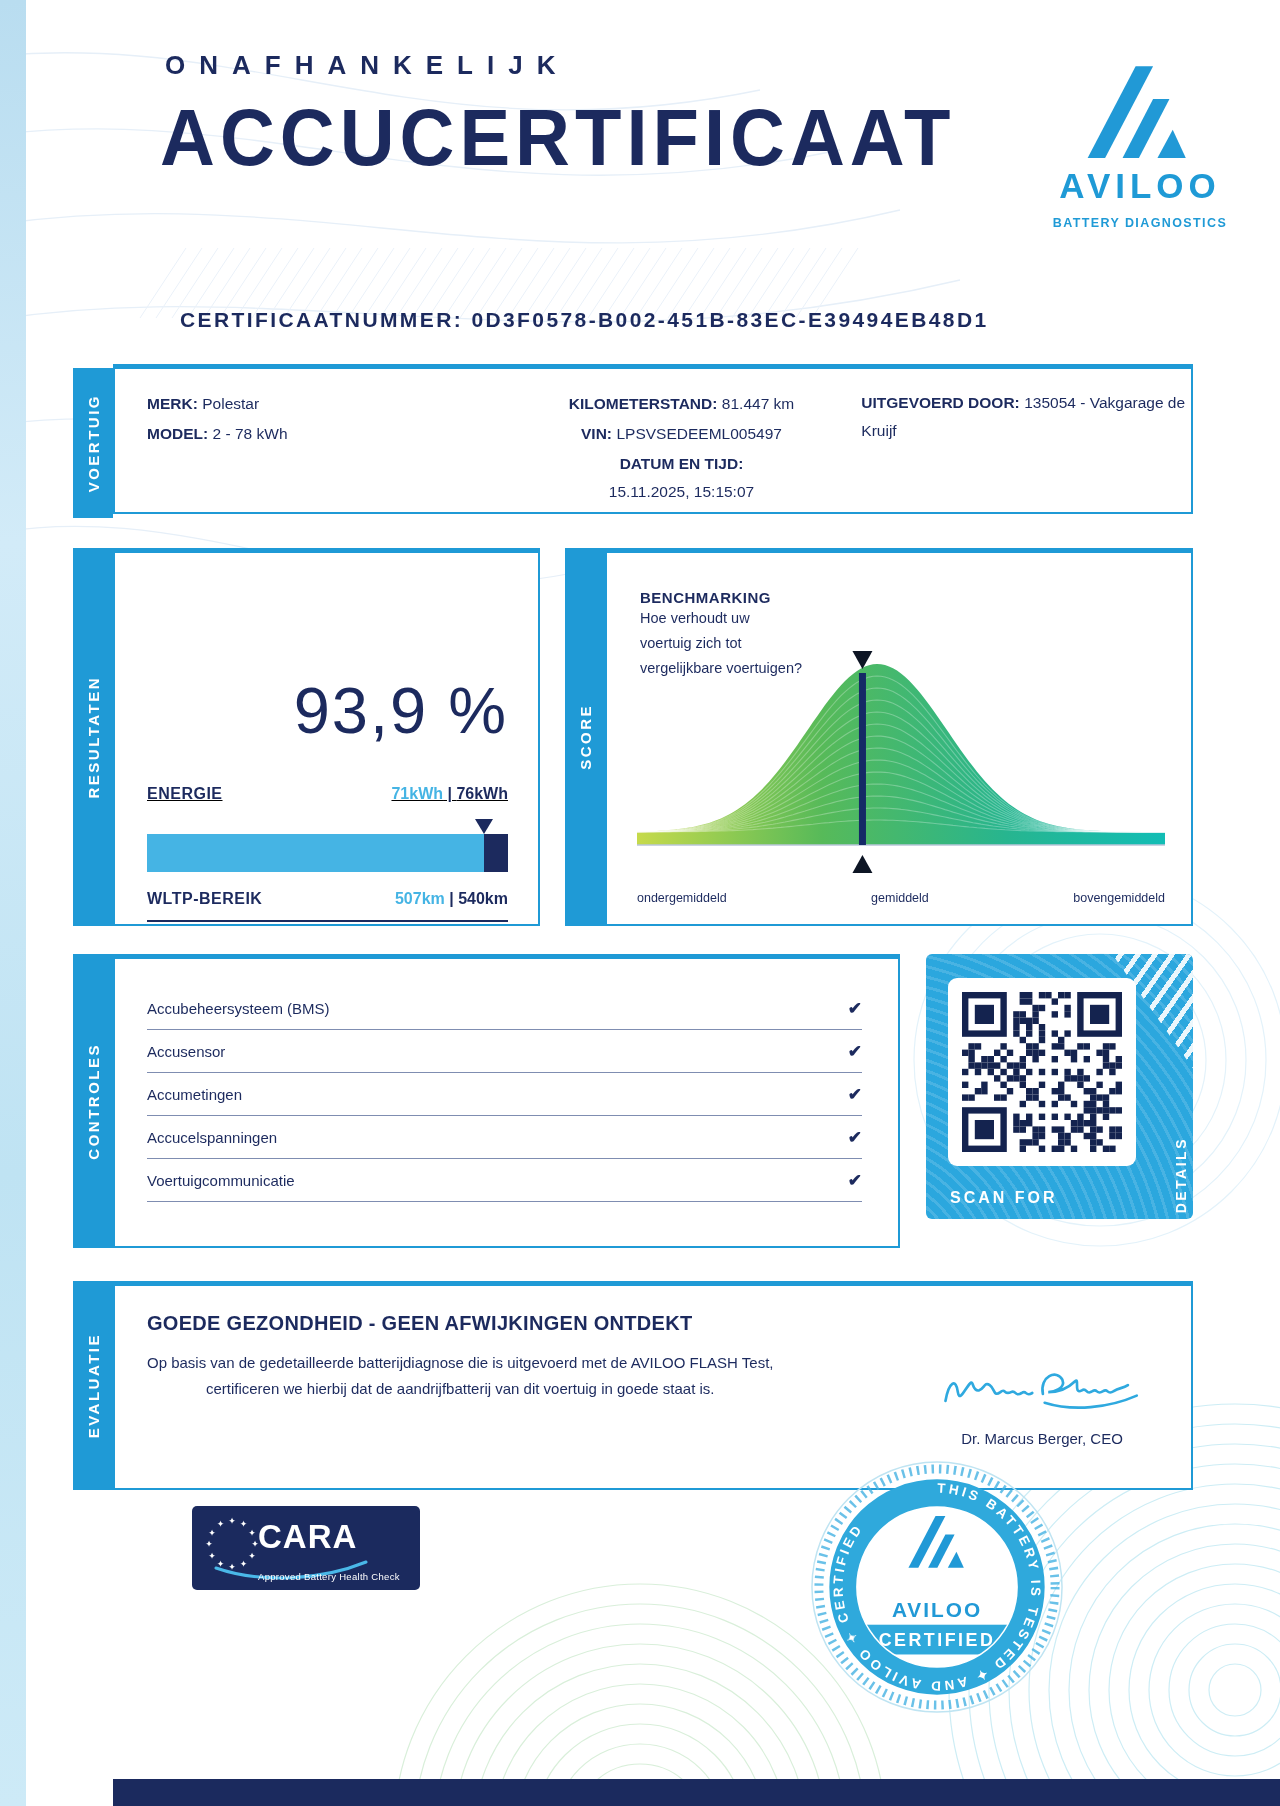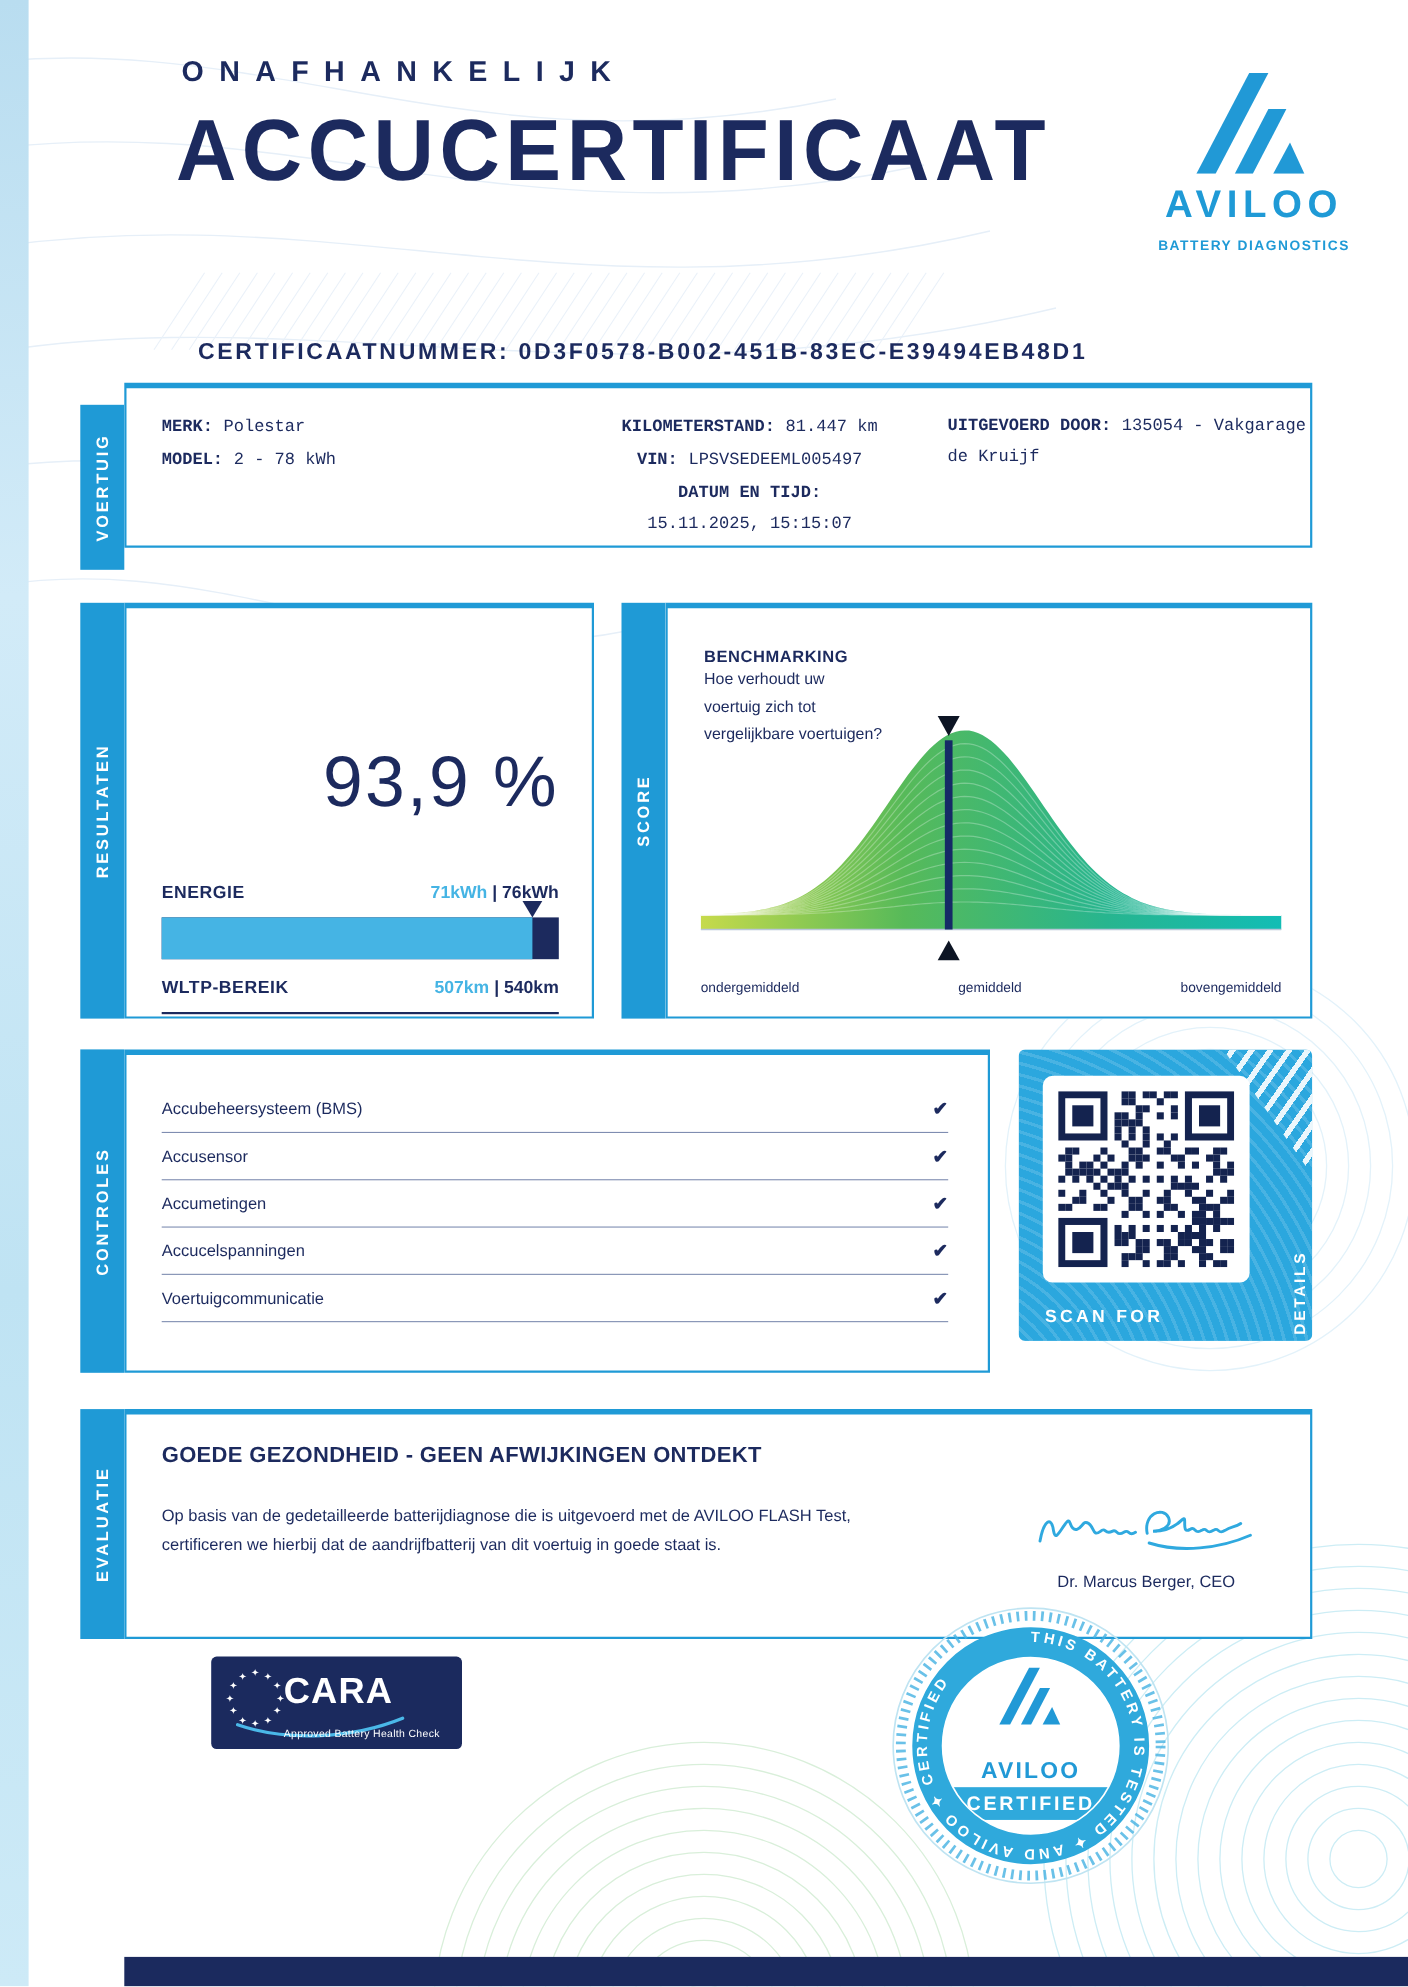--- a/index.html
+++ b/index.html
@@ -173,21 +173,21 @@
   </div>
 
   <div class="layer certline">
     <span>CERTIFICAATNUMMER:</span>
     <span>0D3F0578-B002-451B-83EC-E39494EB48D1</span>
   </div>
 
   <div class="layer tab" style="left:73px;top:368px;height:150px;">
     <span>VOERTUIG</span>
     </div>
-  <div class="layer panel" style="left:113px;top:348px;width:1080px;height:150px;font-family:Liberation Mono, monospace;">
+  <div class="layer panel" style="left:113px;top:364px;width:1080px;height:150px;">
     <div class="vcols">
       <div class="vc1">
         <div class="vrow"><span class="lbl">MERK:</span> <span class="val">Polestar</span></div>
         <div class="vrow"><span class="lbl">MODEL:</span> <span class="val">2 - 78 kWh</span></div>
       </div>
       <div class="vc2">
         <div class="vrow"><span class="lbl">KILOMETERSTAND:</span> <span class="val">81.447 km</span></div>
         <div class="vrow"><span class="lbl">VIN:</span> <span class="val">LPSVSEDEEML005497</span></div>
         <div class="vrow"><span class="lbl">DATUM EN TIJD:</span></div>
         <div class="vrow" style="line-height:26px;"><span class="val">15.11.2025, 15:15:07</span></div>
@@ -197,21 +197,21 @@
         <span class="val">135054 - Vakgarage de Kruijf</span>
       </div>
     </div>
   </div>
 
   <div class="layer tab" style="left:73px;top:548px;height:378px;">
     <span>RESULTATEN</span>
     </div>
   <div class="layer panel" style="left:113px;top:548px;width:427px;height:378px;">
     <div class="soh-value" style="position:absolute;left:32px;right:30px;top:120px;">93,9 %</div>
-    <div class="rrow" style="position:absolute;left:32px;right:30px;top:250px;">
+    <div class="rrow" style="position:absolute;left:32px;right:30px;top:232px;text-decoration:underline;">
       <span class="metric-l">ENERGIE</span>
       <span class="metric-v"><span class="cur">71kWh</span><span> | </span><span>76kWh</span></span>
     </div>
     <div class="bar" style="position:absolute;left:32px;right:30px;top:281px;">
       <div class="fill" style="width: 93.4%;"></div>
       <div class="marker" style="left: 93.4%;"></div>
     </div>
     <div class="rrow wltp" style="position:absolute;left:32px;right:30px;top:337px;">
       <span class="metric-l">WLTP-BEREIK</span>
       <span class="metric-v"><span class="cur">507km</span><span> | </span><span>540km</span></span>
@@ -498,21 +498,21 @@
     </div>
     <div class="qr-scan">SCAN FOR</div>
     <div class="qr-details">DETAILS</div>
   </div>
 
   <div class="layer tab" style="left:73px;top:1281px;height:209px;">
     <span>EVALUATIE</span>
     </div>
   <div class="layer panel" style="left:113px;top:1281px;width:1080px;height:209px;">
     <div class="ev-h" style="position:absolute;left:32px;top:26px;">GOEDE GEZONDHEID - GEEN AFWIJKINGEN ONTDEKT</div>
-    <div style="position:absolute;left:32px;top:80px;">
+    <div style="position:absolute;left:32px;top:64px;text-align:center;">
       <div class="ev-p">Op basis van de gedetailleerde batterijdiagnose die is uitgevoerd met de AVILOO FLASH Test,</div>
       <div class="ev-p">certificeren we hierbij dat de aandrijfbatterij van dit voertuig in goede staat is.</div>
     </div>
     <svg width="230" height="62" viewBox="0 0 230 70" style="position:absolute;left:812px;top:76px;">
       <g stroke="#2fa9df" stroke-width="3" fill="none" stroke-linecap="round">
         <path d="M6,44 C10,22 18,18 20,34 C22,46 28,30 34,24 C38,20 36,34 44,32 C50,30 50,22 56,26 C62,30 60,40 68,34 C74,29 72,38 80,34 C86,31 84,40 92,35 C98,31 96,40 104,35"></path>
         <path d="M116,36 C112,16 132,8 138,20 C142,30 128,34 122,34 C136,34 146,28 152,22 C158,16 150,38 160,32 C166,28 164,38 172,33 C178,29 176,38 184,33 C190,29 188,38 196,33 C202,29 206,30 212,26"></path>
         <path d="M118,46 C150,56 190,52 222,38"></path>
       </g>
     </svg>

